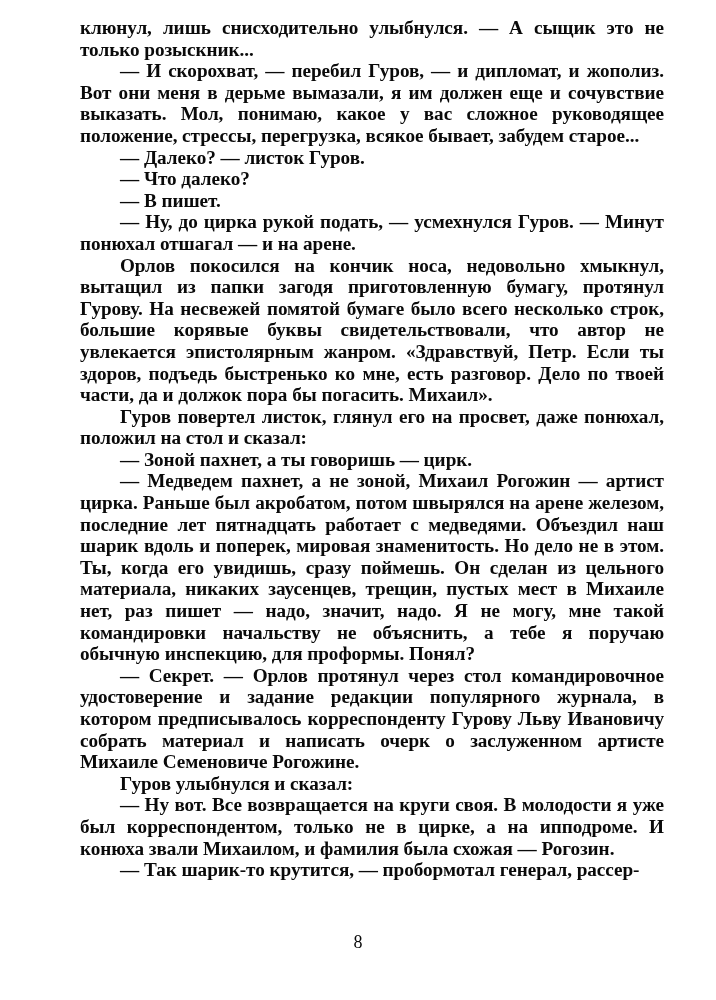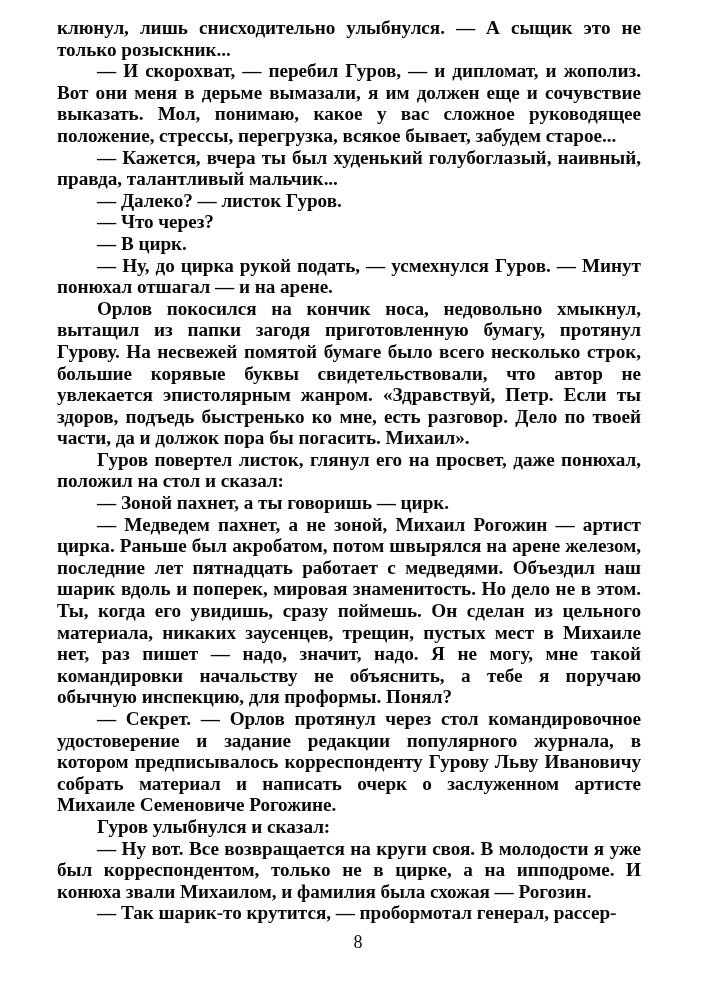--- a/index.html
+++ b/index.html
@@ -14,21 +14,21 @@
     font-family: "Liberation Serif", "DejaVu Serif", serif;
   }
   .page {
     position: relative;
     width: 716px;
     height: 1000px;
     background: #ffffff;
   }
   .text-block {
     position: absolute;
-    left: 57px;
+    left: 80px;
     top: 17px;
     width: 584px;
     color: #0a0a0a;
     font-size: 19.2px;
     line-height: 21.6px;
     text-align: justify;
     text-justify: inter-word;
     -webkit-font-smoothing: none;
     font-weight: 600;
     letter-spacing: -0.05px;
@@ -59,24 +59,23 @@
   }
 </style>
 </head>
 <body>
 
 <div class="page">
 
   <div class="text-block">
     <p class="para">клюнул, лишь снисходительно улыбнулся. — А сыщик это не только розыскник...</p>
     <p class="para indent">— И скорохват, — перебил Гуров, — и дипломат, и жополиз. Вот они меня в дерьме вымазали, я им должен еще и сочувствие выказать. Мол, понимаю, какое у вас сложное руководящее положение, стрессы, перегрузка, всякое бывает, забудем старое...</p>
-    <p class="para indent">— Кажется, вчера ты был худенький голубоглазый, наивный, правда, талантливый мальчик...</p>
     <p class="para indent">— Далеко? — листок Гуров.</p>
-    <p class="para indent">— Что через?</p>
-    <p class="para indent">— В цирк.</p>
+    <p class="para indent">— Что далеко?</p>
+    <p class="para indent">— В пишет.</p>
     <p class="para indent">— Ну, до цирка рукой подать, — усмехнулся Гуров. — Минут понюхал отшагал — и на арене.</p>
     <p class="para indent">Орлов покосился на кончик носа, недовольно хмыкнул, вытащил из папки загодя приготовленную бумагу, протянул Гурову. На несвежей помятой бумаге было всего несколько строк, большие корявые буквы свидетельствовали, что автор не увлекается эпистолярным жанром. «Здравствуй, Петр. Если ты здоров, подъедь быстренько ко мне, есть разговор. Дело по твоей части, да и должок пора бы погасить. Михаил».</p>
     <p class="para indent">Гуров повертел листок, глянул его на просвет, даже понюхал, положил на стол и сказал:</p>
     <p class="para indent">— Зоной пахнет, а ты говоришь — цирк.</p>
     <p class="para indent">— Медведем пахнет, а не зоной, Михаил Рогожин — артист цирка. Раньше был акробатом, потом швырялся на арене железом, последние лет пятнадцать работает с медведями. Объездил наш шарик вдоль и поперек, мировая знаменитость. Но дело не в этом. Ты, когда его увидишь, сразу поймешь. Он сделан из цельного материала, никаких заусенцев, трещин, пустых мест в Михаиле нет, раз пишет — надо, значит, надо. Я не могу, мне такой командировки начальству не объяснить, а тебе я поручаю обычную инспекцию, для проформы. Понял?</p>
     <p class="para indent">— Секрет. — Орлов протянул через стол командировочное удостоверение и задание редакции популярного журнала, в котором предписывалось корреспонденту Гурову Льву Ивановичу собрать материал и написать очерк о заслуженном артисте Михаиле Семеновиче Рогожине.</p>
     <p class="para indent">Гуров улыбнулся и сказал:</p>
     <p class="para indent">— Ну вот. Все возвращается на круги своя. В молодости я уже был корреспондентом, только не в цирке, а на ипподроме. И конюха звали Михаилом, и фамилия была схожая — Рогозин.</p>
     <p class="para indent">— Так шарик-то крутится, — пробормотал генерал, рассер-</p>
   </div>

